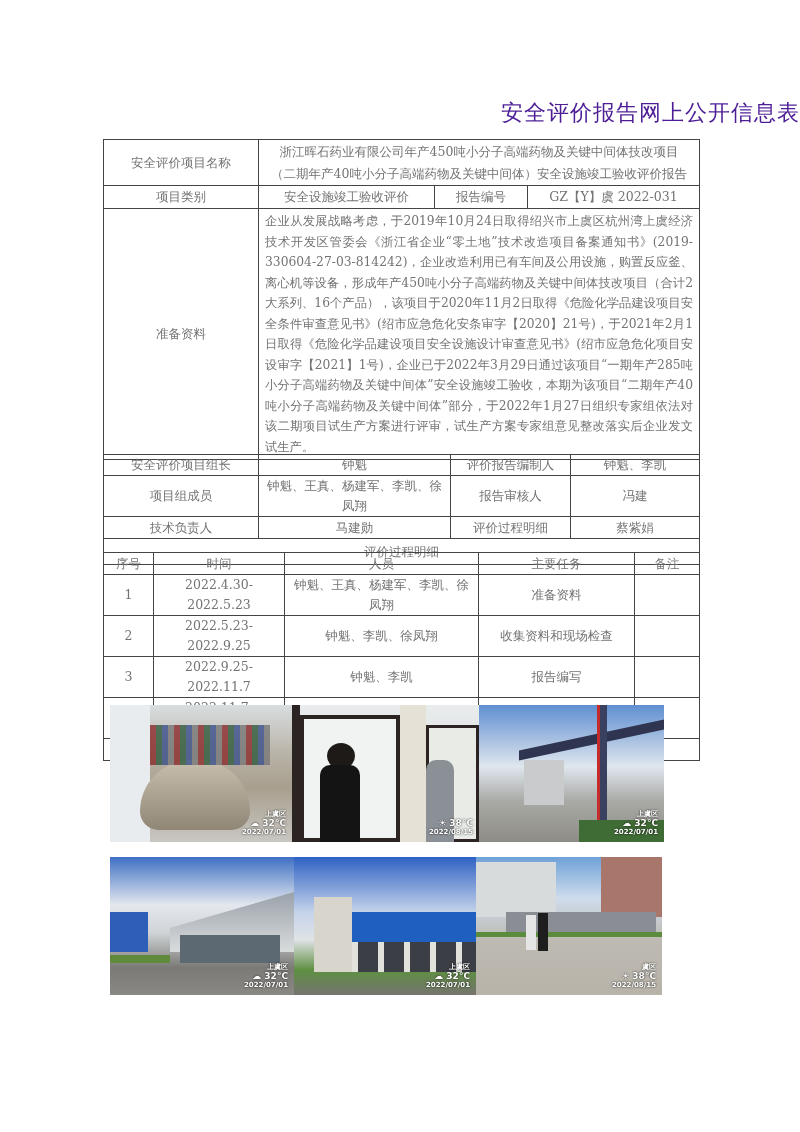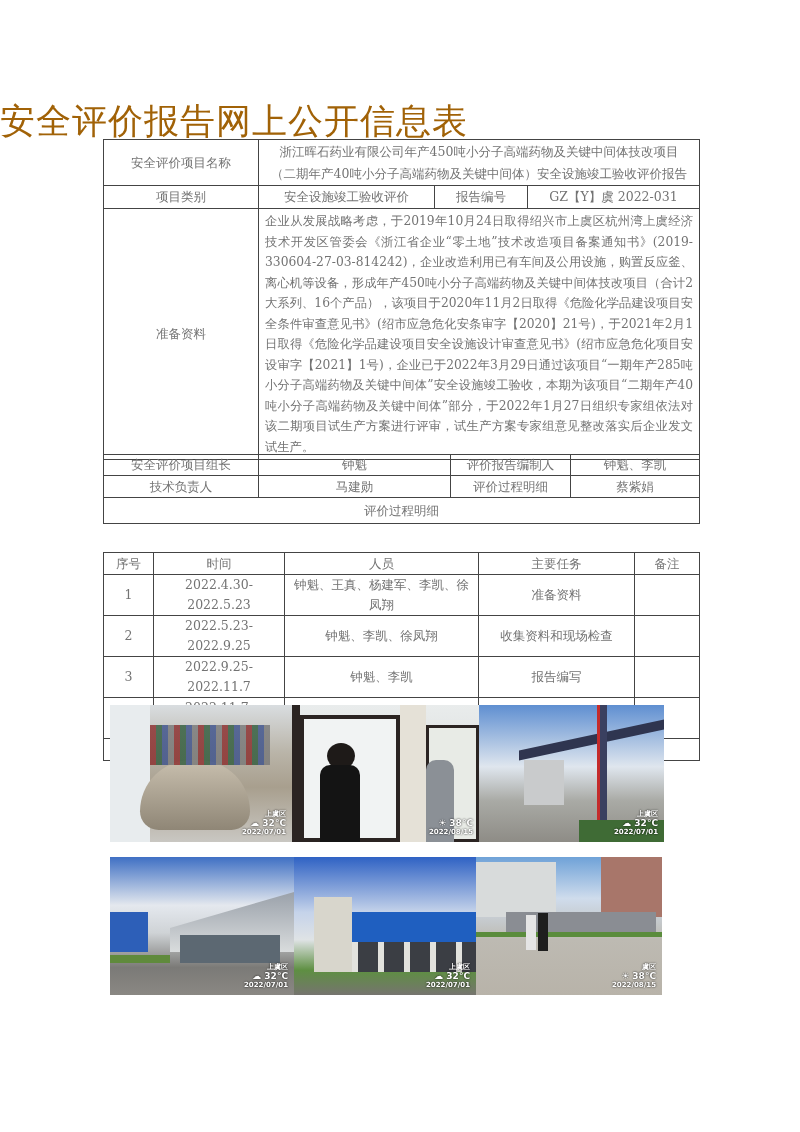--- a/index.html
+++ b/index.html
@@ -1,19 +1,19 @@
 <!DOCTYPE html>
 <html><head>
 <meta charset="utf-8">
 <style>
   html, body { margin:0; padding:0; background:#ffffff; }
   body { width:800px; height:1132px; position:relative; overflow:hidden;
          font-family:"DejaVu Serif","Liberation Serif",serif; color:#222; }
-  .title { position:absolute; top:98px; left:0; width:800px; text-align:left;
-           font-size:35px; letter-spacing:1px; color:#a16207; }
+  .title { position:absolute; top:98px; left:0; width:800px; text-align:right;
+           font-size:22px; letter-spacing:1px; color:#4c1d95; }
   table.t { position:absolute; left:103px; border-collapse:collapse; table-layout:fixed;
             font-size:12.5px; color:#737373; }
   table.t td { border:1px solid #444; text-align:center; vertical-align:middle; padding:0 4px; line-height:20px; }
   .intro { text-align:justify !important; text-align-last:left; padding:2px 6px !important; line-height:20.5px !important; font-size:12.3px; }
   .photos { position:absolute; left:110px; display:flex; }
   .ph { position:relative; overflow:hidden; height:100%;font-weight:bold; }
   .wm { position:absolute; right:6px; bottom:5px; color:#fff; font-family:"DejaVu Sans",sans-serif;
         font-size:7px; text-align:right; line-height:9px; text-shadow:0 0 2px #000; }
   .wm .tmp { font-size:9px;margin-left:16px; }
 </style>
@@ -53,20 +53,26 @@
       <col style="width:192px">
       <col style="width:120px">
       <col style="width:129px">
   </colgroup>
   <tbody>
       <tr style="height:21px">
     <td>安全评价项目组长</td>
     <td>钟魁</td>
     <td>评价报告编制人</td>
     <td>钟魁、李凯</td>
+  </tr>
+  <tr style="height:22px">
+    <td>项目组成员</td>
+    <td>钟魁、王真、杨建军、李凯、徐凤翔</td>
+    <td>报告审核人</td>
+    <td>冯建</td>
   </tr>
   <tr style="height:22px">
     <td>技术负责人</td>
     <td>马建勋</td>
     <td>评价过程明细</td>
     <td>蔡紫娟</td>
   </tr>
   <tr style="height:26px">
     <td colspan="4">评价过程明细</td>
   </tr>

